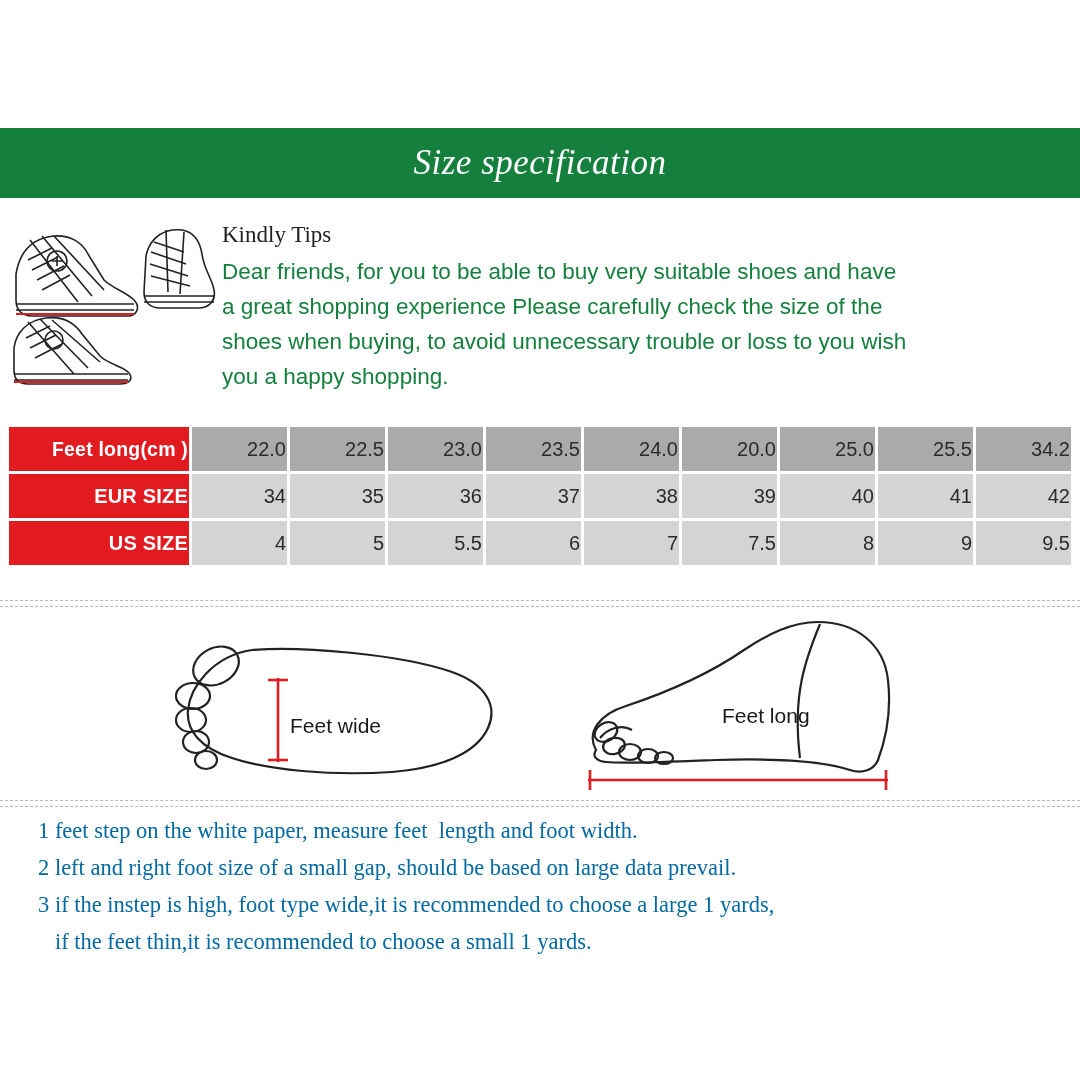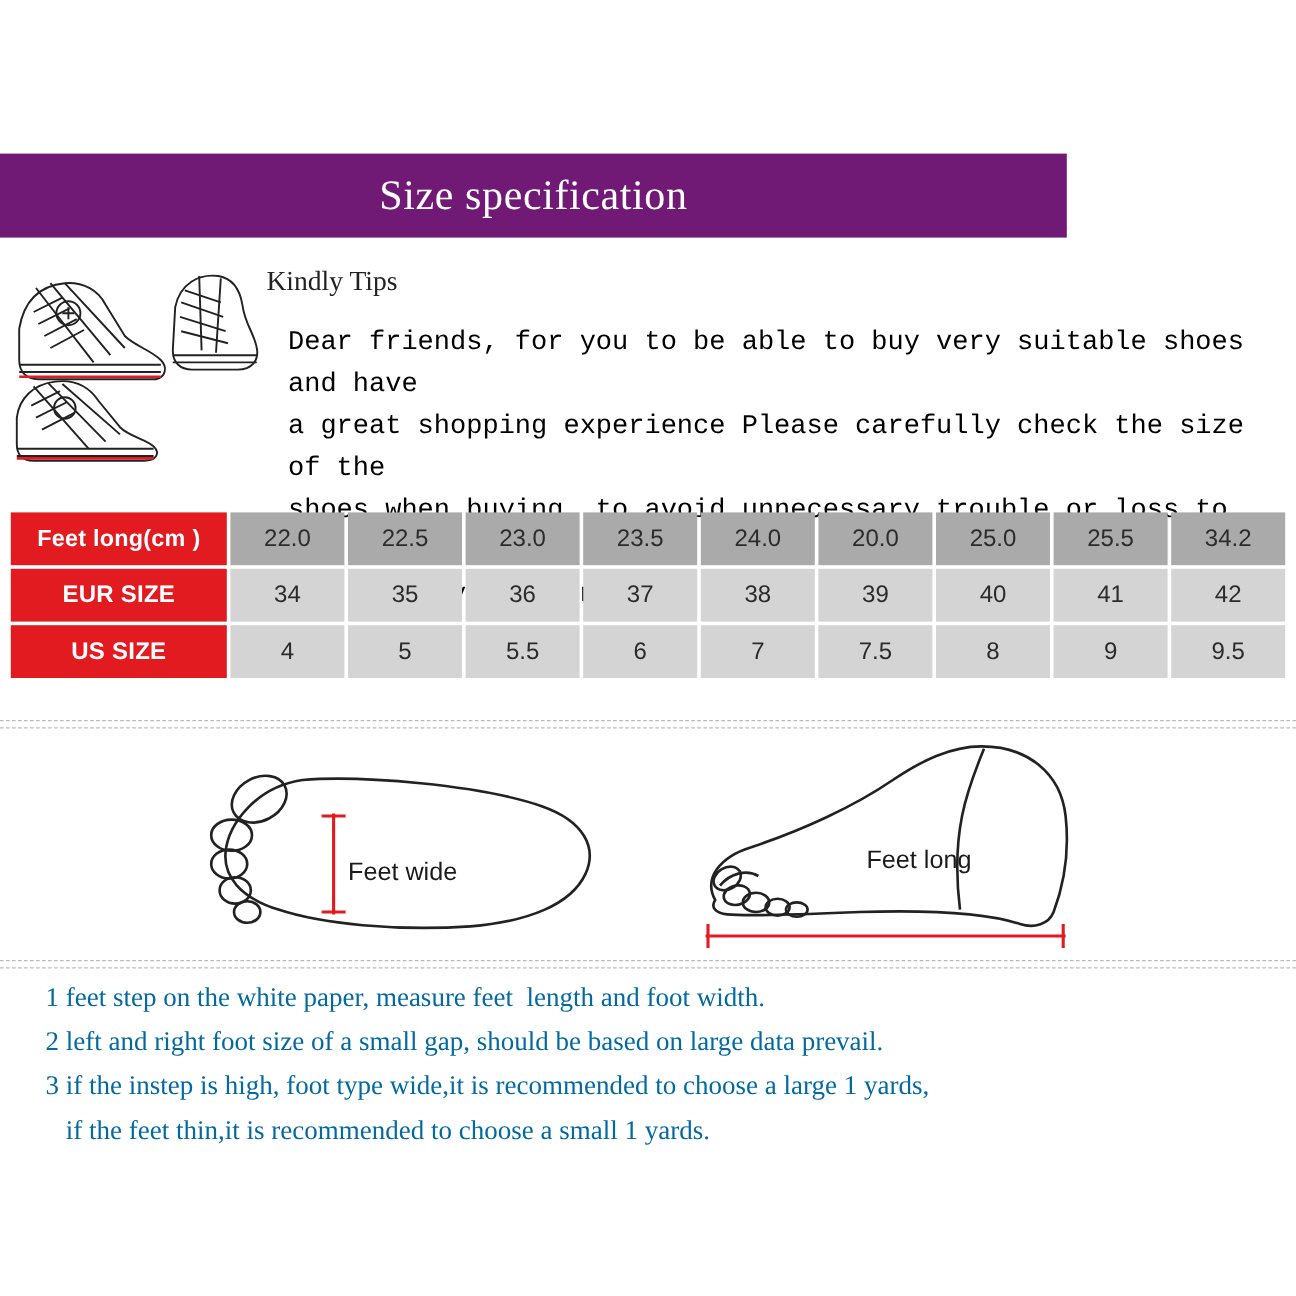--- a/index.html
+++ b/index.html
@@ -19,26 +19,27 @@
     width: 1080px;
     height: 1080px;
     background: #ffffff;
   }
 
   
   .banner {
     position: absolute;
     left: 0;
     top: 128px;
-    width: 889px;
+    width: 1080px;
     height: 70px;
-    background: #701a75;
+    background: #15803d;
     display: flex;
     align-items: center;
     justify-content: center;
+    font-style: italic;
   }
   .banner-title {
     color: #ffffff;
     font-family: "Liberation Serif", serif;
     font-size: 35px;
     letter-spacing: 0.5px;
   }
 
   
   .tips-area {
@@ -62,40 +63,40 @@
     width: 840px;
   }
   .tips-heading {
     font-family: "Liberation Serif", serif;
     font-size: 23px;
     color: #222222;
     margin: 0 0 4px 0;
     line-height: 30px;
   }
   .tips-body {
-    font-family: Liberation Mono, monospace;
+    font-family: Liberation Sans, sans-serif;
     font-size: 22.5px;
-    color: #000000;
+    color: #15803d;
     line-height: 35px;
-    margin: 18px;
+    margin: 0;
   }
 
   
   .size-table {
     position: absolute;
     left: 6px;
     top: 424px;
     width: 1068px;
     border-collapse: separate;
     border-spacing: 3px 3px;
     table-layout: fixed;
   }
   .size-table td {
     height: 42px;
-    text-align: center;
+    text-align: right;
     vertical-align: middle;
     font-family: "Liberation Sans", sans-serif;
     font-size: 20px;
     color: #2a2a2a;
   }
   .size-table td.label {
     width: 178px;
     background: #e21b21;
     color: #ffffff;
     font-weight: bold;

